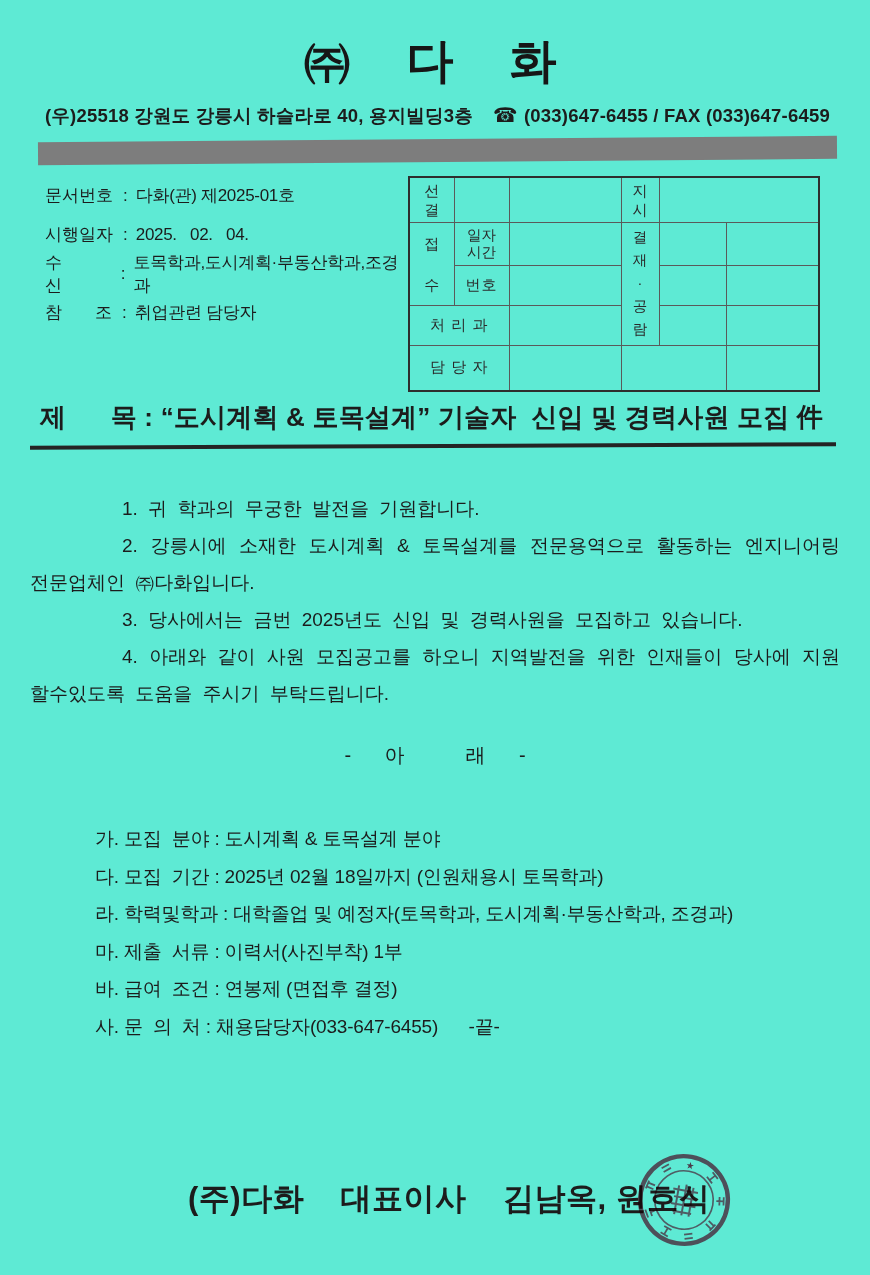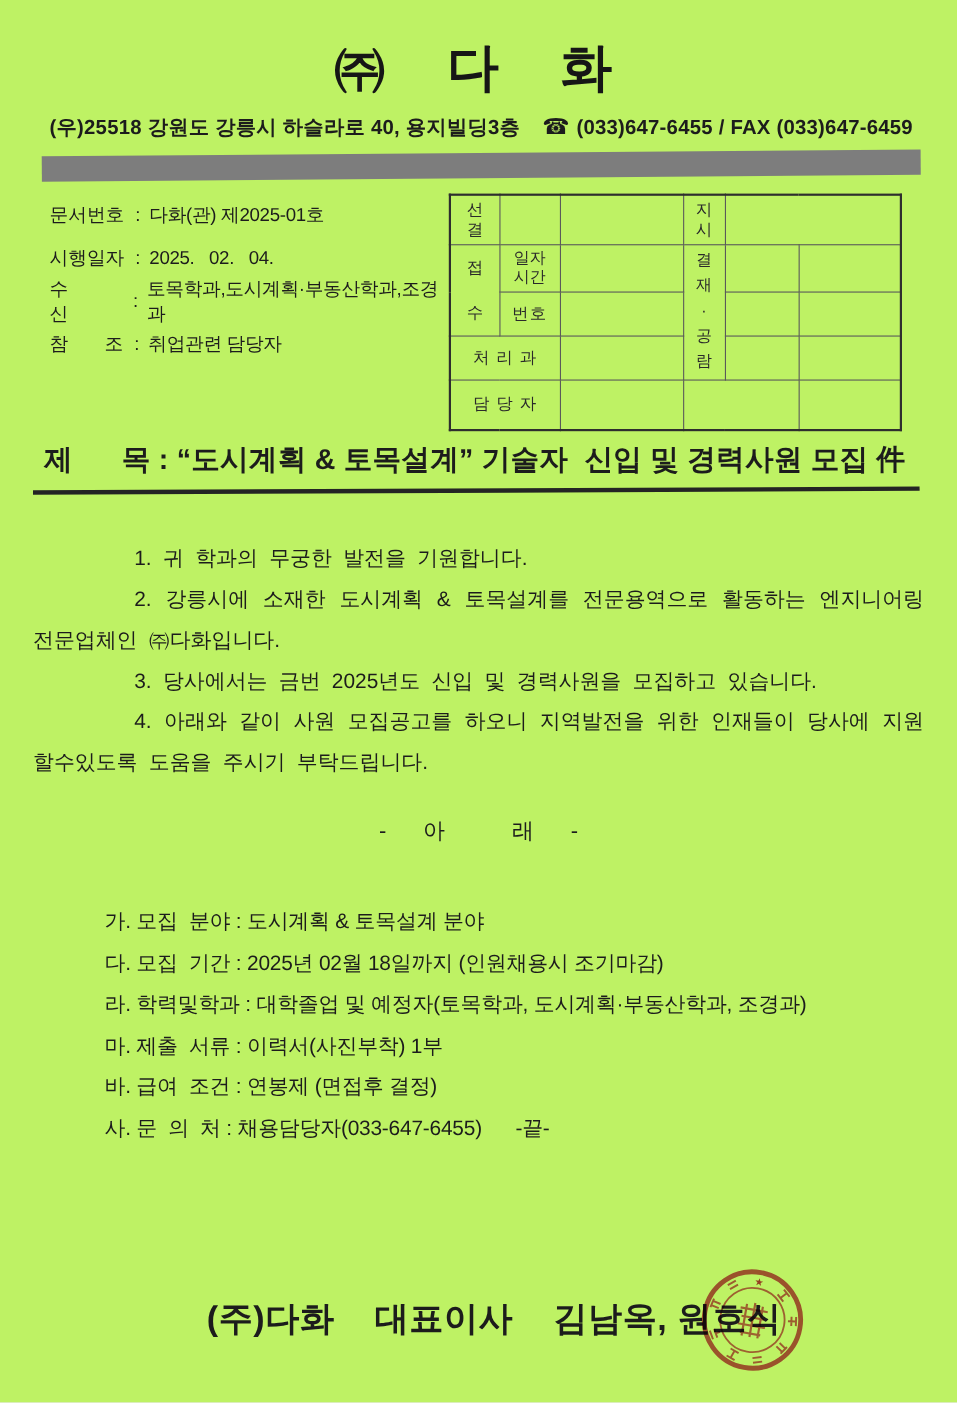--- a/index.html
+++ b/index.html
@@ -4,21 +4,21 @@
 <style>
   * { box-sizing: border-box; margin: 0; padding: 0; }
   html, body { background: #e8e8e8; }
   body { font-family: "Liberation Sans", "DejaVu Sans", sans-serif; }
 
   .page {
     position: relative;
     width: 870px;
     height: 1275px;
     margin: 0 auto;
-    background: #bef264;
+    background: #5eead4;
     color: #1c1c1c;
     overflow: hidden;
   }
 
   
   .company-title {
     position: absolute;
     top: 30px; left: 0; right: 0;
     text-align: center;
     font-size: 47px;
@@ -238,21 +238,21 @@
     <p>1. 귀 학과의 무궁한 발전을 기원합니다.</p>
     <p>2. 강릉시에 소재한 도시계획 &amp; 토목설계를 전문용역으로 활동하는 엔지니어링전문업체인 ㈜다화입니다.</p>
     <p>3. 당사에서는 금번 2025년도 신입 및 경력사원을 모집하고 있습니다.</p>
     <p>4. 아래와 같이 사원 모집공고를 하오니 지역발전을 위한 인재들이 당사에 지원할수있도록 도움을 주시기 부탁드립니다.</p>
   </div>
 
   <div class="below-heading">-      아           래      -</div>
 
   <div class="recruit-list">
     <div class="recruit-item">가. 모집  분야 : 도시계획 &amp; 토목설계 분야</div>
-    <div class="recruit-item">다. 모집  기간 : 2025년 02월 18일까지 (인원채용시 조기마감)</div>
+    <div class="recruit-item">다. 모집  기간 : 2025년 02월 18일까지 (인원채용시 토목학과)</div>
     <div class="recruit-item">라. 학력및학과 : 대학졸업 및 예정자(토목학과, 도시계획·부동산학과, 조경과)</div>
     <div class="recruit-item">마. 제출  서류 : 이력서(사진부착) 1부</div>
     <div class="recruit-item">바. 급여  조건 : 연봉제 (면접후 결정)</div>
     <div class="recruit-item">사. 문  의  처 : 채용담당자(033-647-6455)      -끝-</div>
   </div>
 
   <div class="signature">(주)다화    대표이사    김남옥, 원호식</div>
 
   <div class="stamp">
     <svg viewBox="0 0 92 92" aria-hidden="true">

